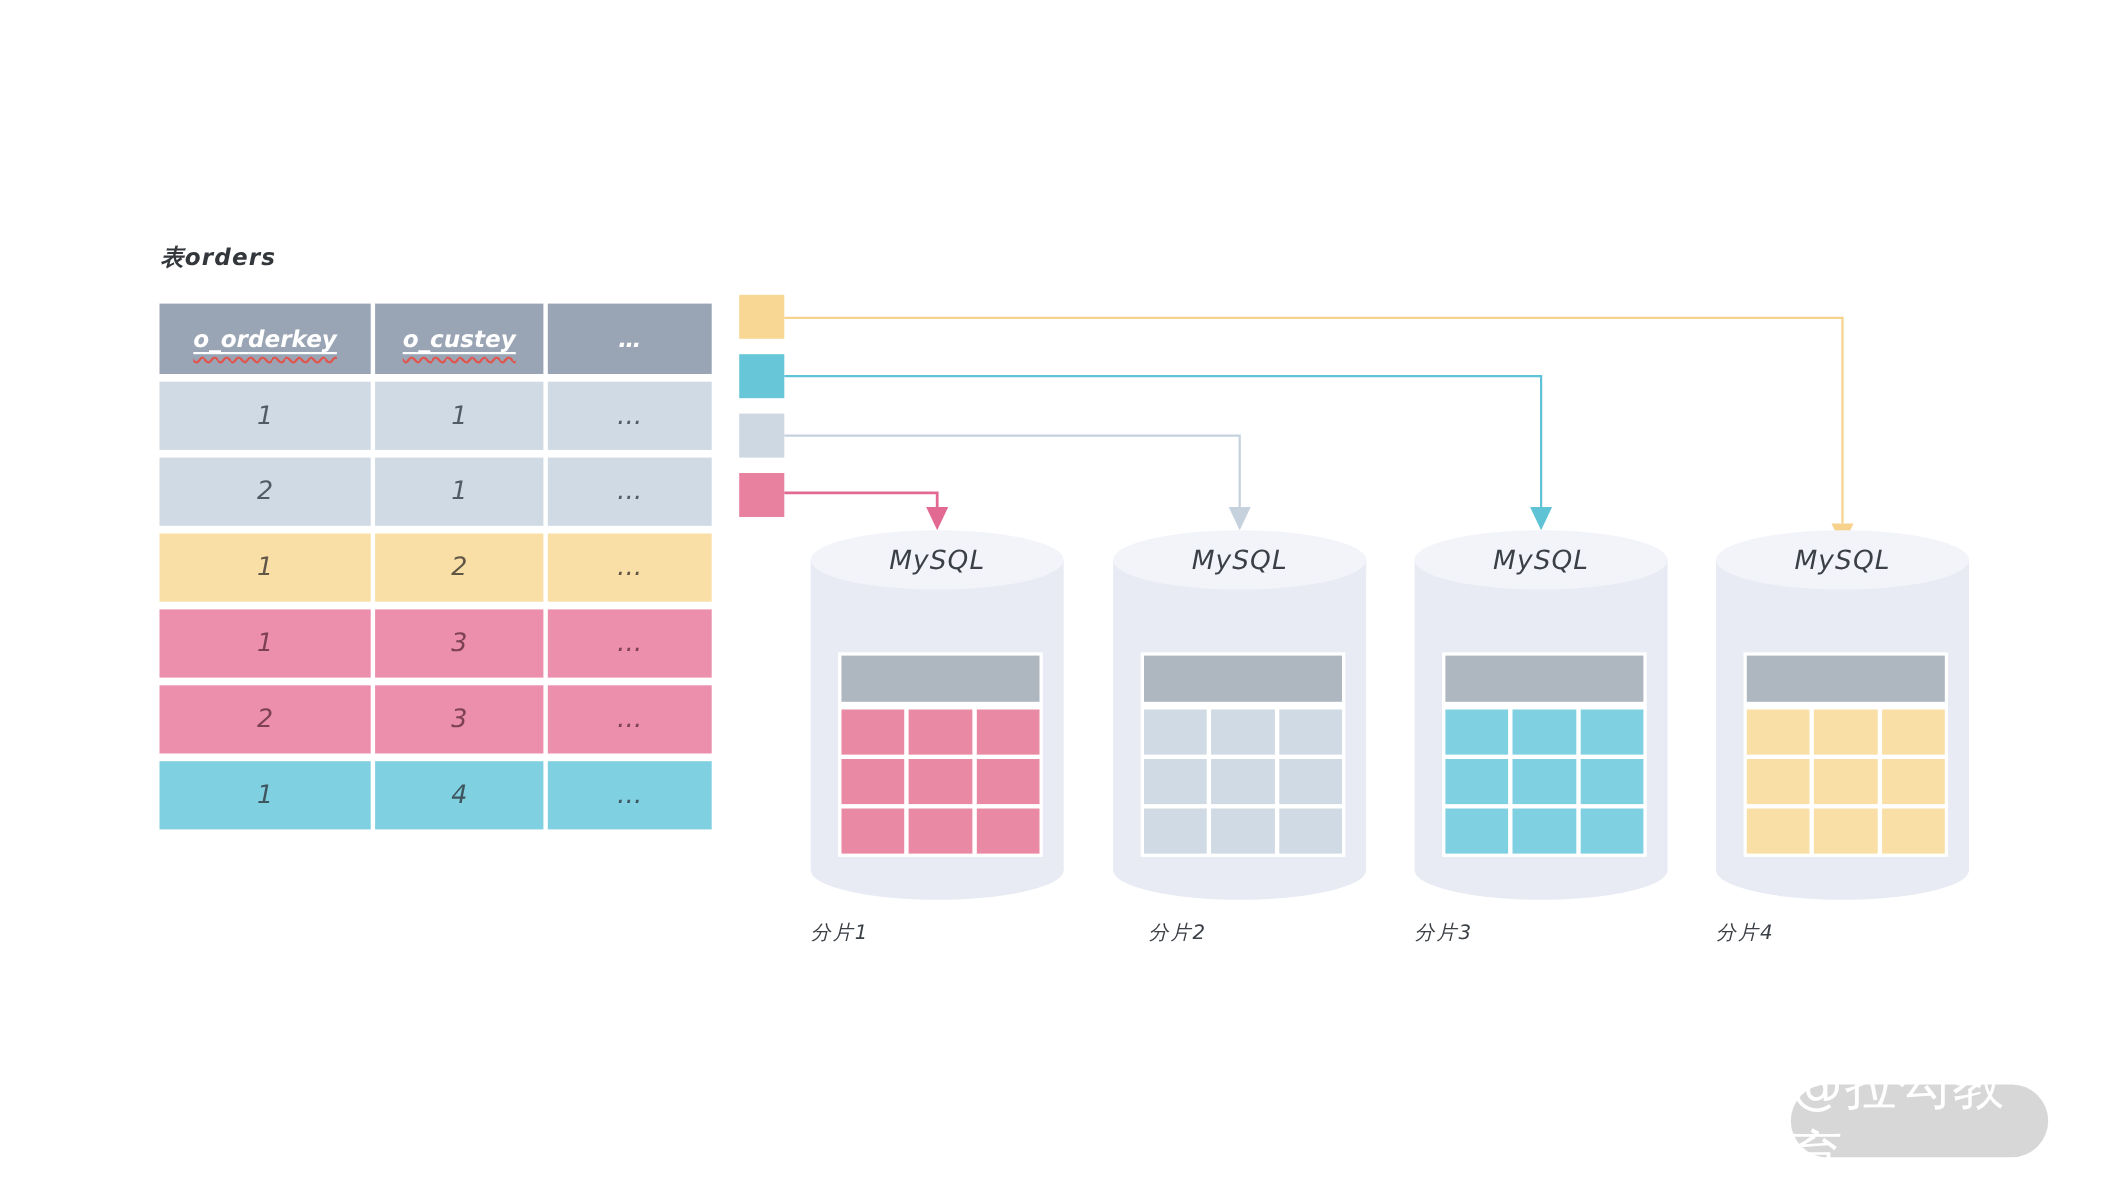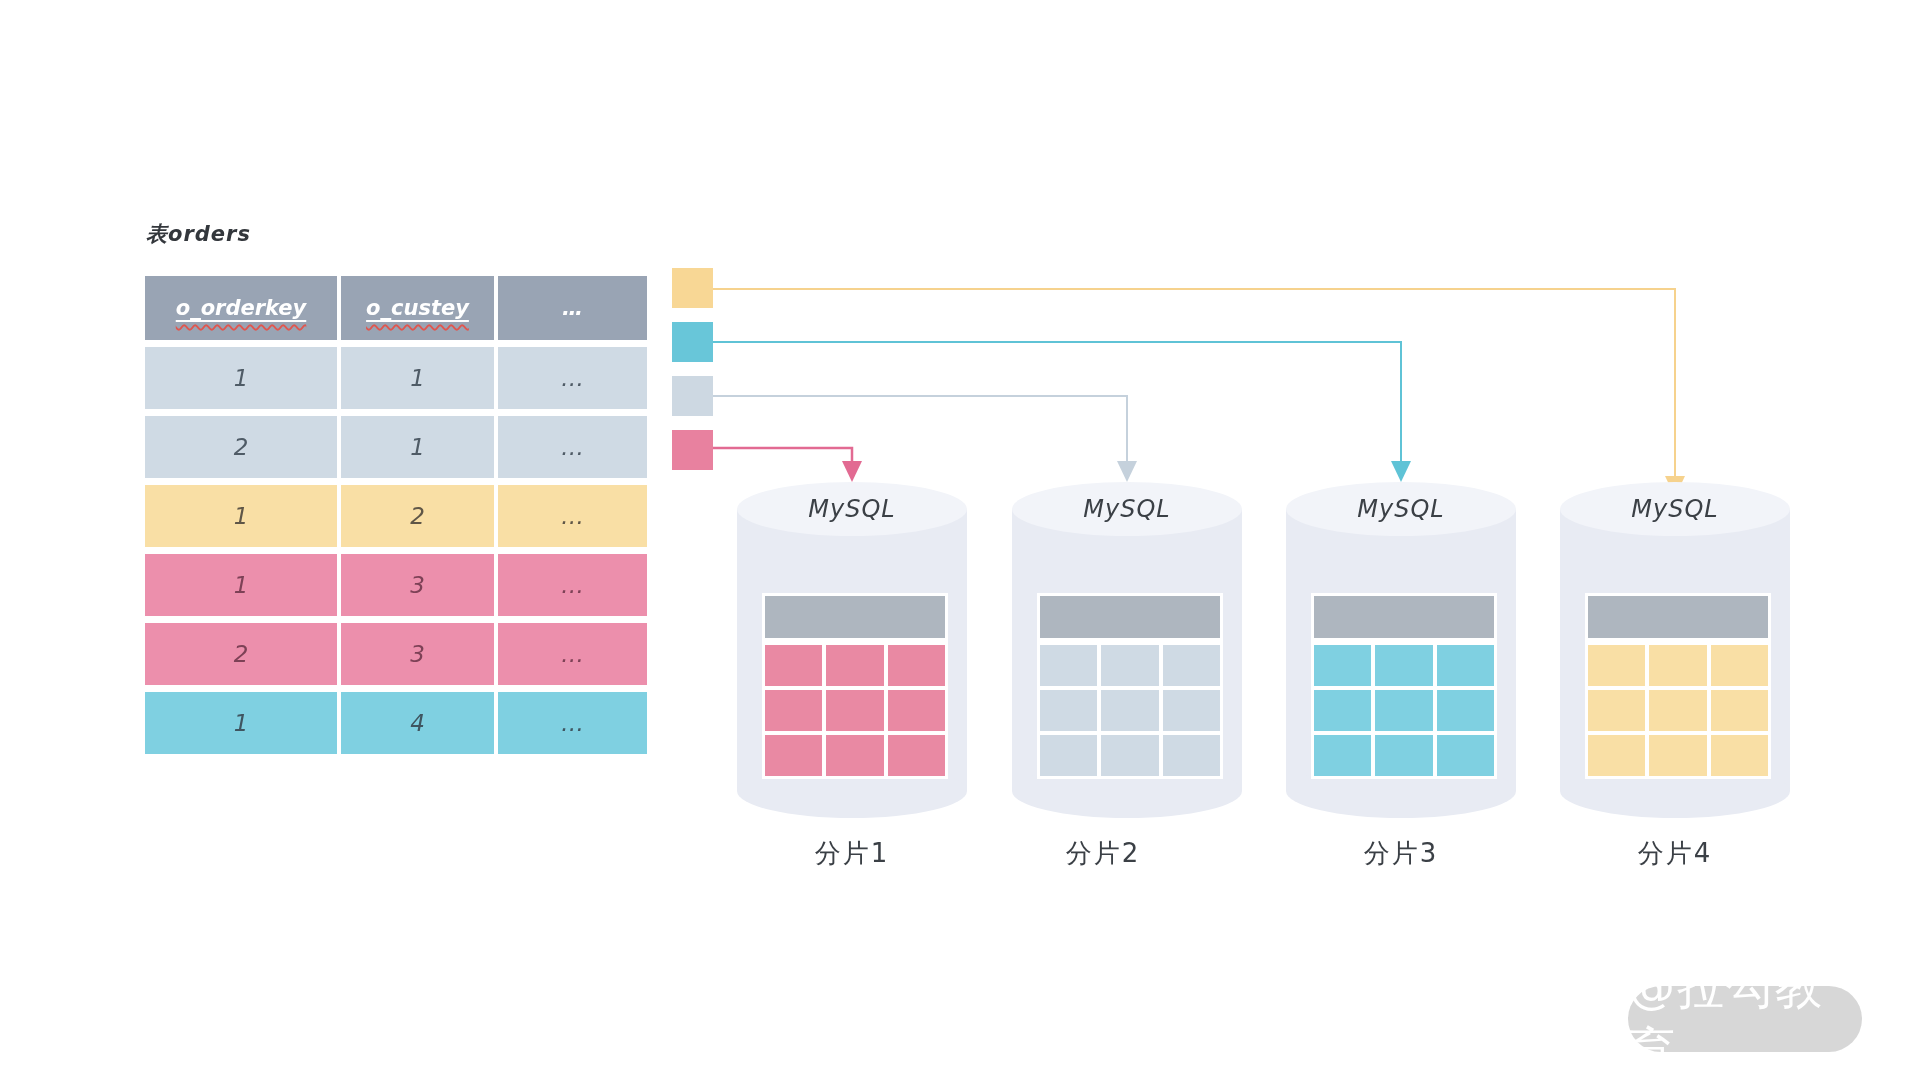--- a/index.html
+++ b/index.html
@@ -49,22 +49,22 @@
     font-style:italic; font-size:24px; color:#3b4046; letter-spacing:1px;
   }
   .mini-table {
     position:absolute; left:25px; top:111px; width:180px;
     background:#ffffff; padding:3px;
   }
   .mini-header { height:42px; margin-bottom:7px; }
   .mini-grid { display:grid; grid-template-columns:repeat(3,1fr); gap:4px; }
   .mini-cell { height:41px; }
   .shard-caption {
-    position:absolute; top:836px; width:230px; text-align:center;
-    font-size:26px; color:#3b4046; letter-spacing:2px;
+    position:absolute; top:836px; width:230px; text-align:left;
+    font-style:italic; font-size:18px; color:#3b4046; letter-spacing:2px;
   }
 
   
   .watermark {
     position:absolute; left:1628px; top:986px; width:234px; height:66px;
     border-radius:33px; opacity:0.92;
     display:flex; align-items:center; justify-content:center;
   }
   .watermark-text { font-size:47px; letter-spacing:2px; }
 </style>
@@ -171,21 +171,21 @@
         <div class="mini-cell" style="background: rgb(207, 218, 228);"></div>
         <div class="mini-cell" style="background: rgb(207, 218, 228);"></div>
         <div class="mini-cell" style="background: rgb(207, 218, 228);"></div>
         <div class="mini-cell" style="background: rgb(207, 218, 228);"></div>
         <div class="mini-cell" style="background: rgb(207, 218, 228);"></div>
         <div class="mini-cell" style="background: rgb(207, 218, 228);"></div>
         <div class="mini-cell" style="background: rgb(207, 218, 228);"></div>
       </div>
     </div>
   </div>
-  <div class="shard-caption" style="left:988px">分片2</div>
+  <div class="shard-caption" style="left:1044px">分片2</div>
 
   <div class="cylinder" style="left:1286px">
     <div class="cyl-body" style="background: rgb(232, 235, 243);"></div>
     <div class="cyl-cap-bottom" style="background: rgb(232, 235, 243);"></div>
     <div class="cyl-cap-top" style="background: rgb(242, 244, 249);"></div>
     <div class="db-label">MySQL</div>
     <div class="mini-table">
       <div class="mini-header" style="background: rgb(174, 182, 191);"></div>
       <div class="mini-grid">
         <div class="mini-cell" style="background: rgb(127, 208, 225);"></div>

